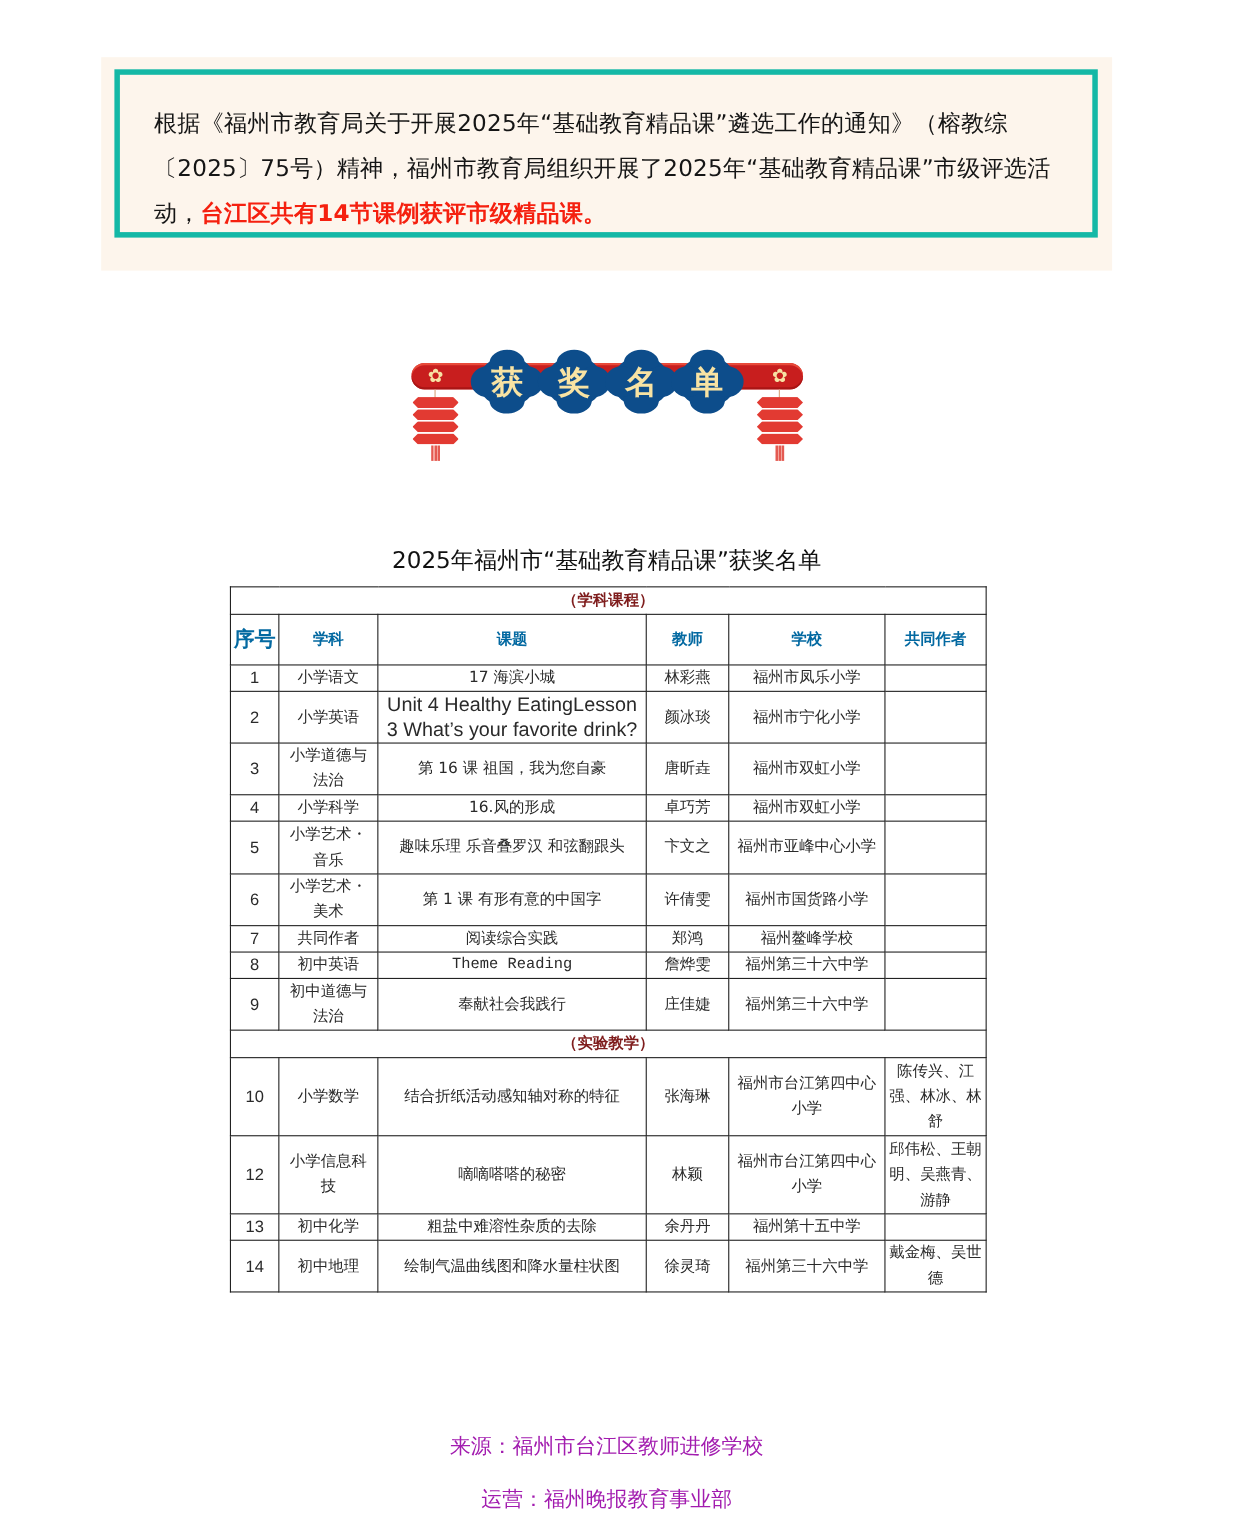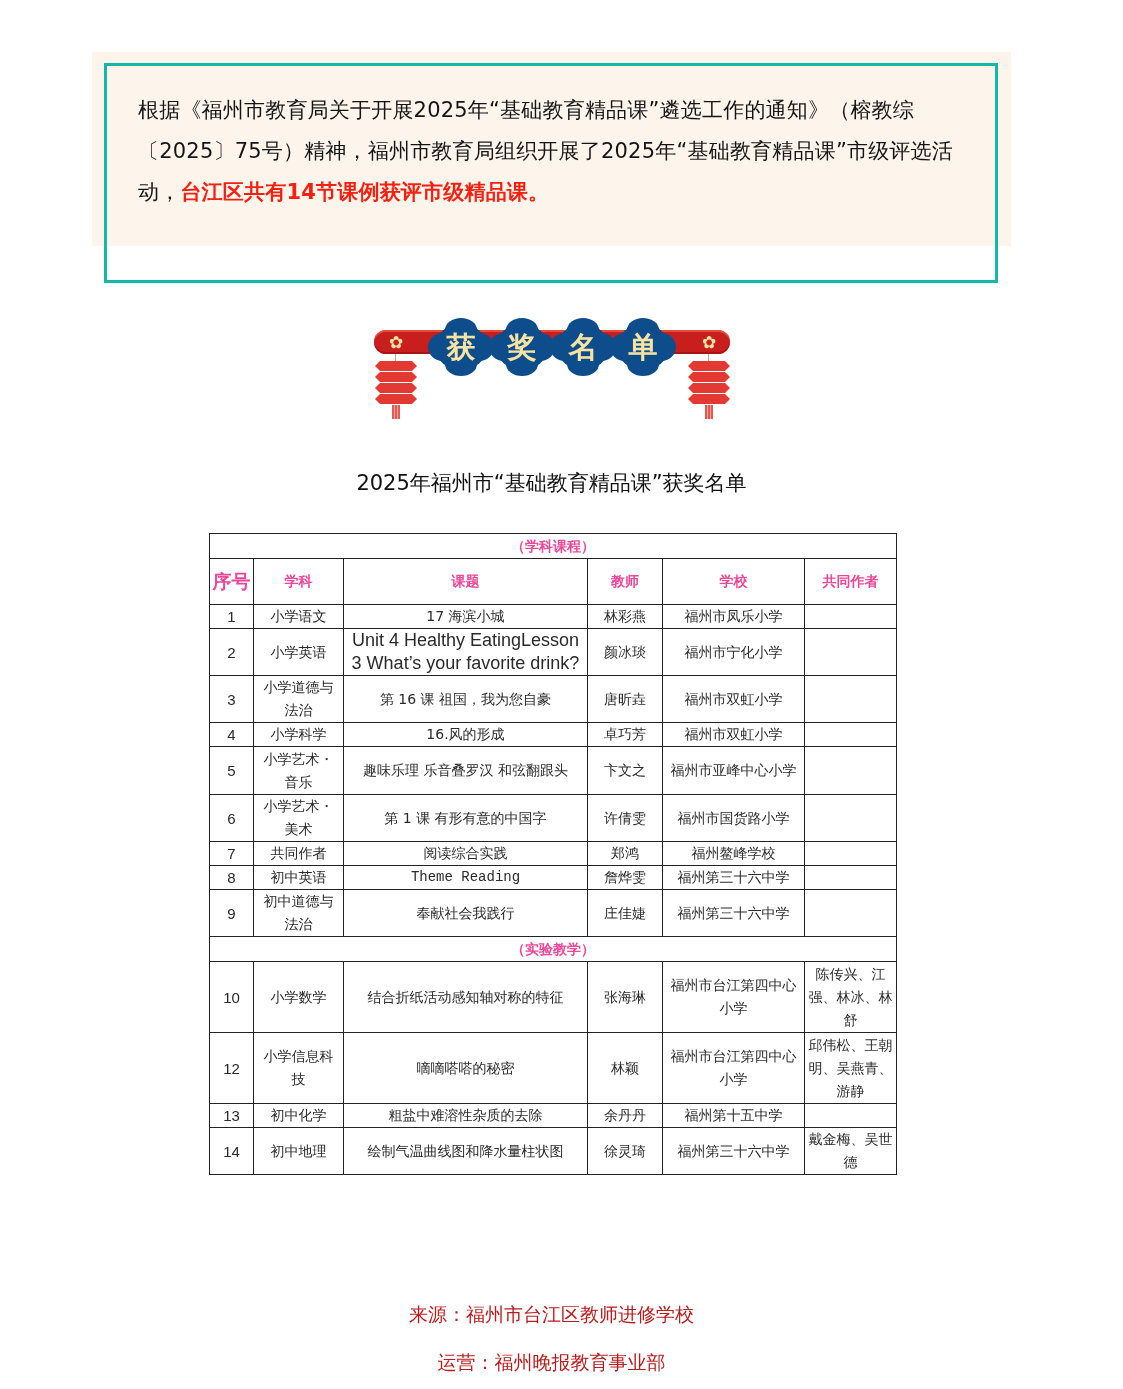--- a/index.html
+++ b/index.html
@@ -1,48 +1,48 @@
 <!DOCTYPE html>
 <html><head>
 <meta charset="utf-8">
 <style>
   html, body { margin: 0; padding: 0; background: #ffffff; }
   body { width: 1123px; height: 1389px; position: relative; font-family: "DejaVu Sans", "Liberation Sans", sans-serif; color: #111; overflow: hidden; }
 
   .intro-outer { position: absolute; left: 92px; top: 52px; width: 919px; height: 194px; background: #fdf5ec; }
-  .intro-inner { position: absolute; left: 12px; top: 11px; width: 894px; height: 220px; border: 3px solid #14b8a6; box-sizing: border-box; }
+  .intro-inner { position: absolute; left: 12px; top: 11px; width: 894px; height: 153px; border: 5px solid #14b8a6; box-sizing: border-box; }
   .intro-text { position: absolute; left: 31px; top: 24px; width: 840px; font-size: 21px; line-height: 41px; color: #151515; letter-spacing: 0.2px; }
   .intro-text .hl { color: #f5200f; font-weight: bold; }
 
   .banner { position: absolute; left: 372px; top: 318px; width: 360px; height: 100px; }
   .banner .bar { position: absolute; left: 2px; top: 12px; width: 356px; height: 24px; background: #c81e1e; border-radius: 12px; box-shadow: inset 0 -2px 0 #a91515, inset 0 2px 0 #e84a3a; }
   .banner .flower { position: absolute; top: 14px; width: 20px; height: 20px; color: #f7e2a4; font-size: 17px; line-height: 20px; text-align: center; }
   .banner .string { position: absolute; top: 36px; width: 1px; height: 8px; background: #d9a37a; }
   .lantern { position: absolute; top: 43px; width: 42px; }
   .lantern .seg { height: 10px; margin: 0 0 1px 0; background: #e23a32; clip-path: polygon(12% 0, 88% 0, 100% 50%, 88% 100%, 12% 100%, 0 50%); }
   .lantern .tassel { width: 8px; height: 14px; margin: 0 auto; background: repeating-linear-gradient(90deg, #e45a52 0 2px, #f3a39c 2px 3px); }
   .cloud { position: absolute; top: 0; width: 66px; height: 58px; }
   .cloud .c { position: absolute; background: #0d4d8b; border-radius: 50%; }
   .cloud .c1 { left: 7px; top: 6px; width: 52px; height: 46px; }
   .cloud .c2 { left: 17px; top: 0; width: 32px; height: 24px; }
   .cloud .c3 { left: 17px; top: 34px; width: 32px; height: 24px; }
   .cloud .c4 { left: 0; top: 15px; width: 30px; height: 28px; }
   .cloud .c5 { left: 36px; top: 15px; width: 30px; height: 28px; }
   .cloud .ch { position: absolute; left: 0; top: 10px; width: 66px; text-align: center; font-size: 29px; line-height: 38px; font-weight: bold; color: #f8e3a3; }
 
-  .table-title { position: absolute; left: 0; top: 469px; width: 1103px; text-align: center; font-size: 21px; color: #111; }
+  .table-title { position: absolute; left: 0; top: 495px; width: 1103px; text-align: center; font-size: 21px; color: #111; }
 
   table.awards { position: absolute; left: 209px; top: 533px; border-collapse: collapse; table-layout: fixed; font-family: "DejaVu Sans", sans-serif; font-size: 14px; color: #2a2a2a; }
   table.awards td, table.awards th { border: 1.5px solid #222; text-align: center; vertical-align: middle; padding: 0 3px; line-height: 23px; word-break: break-all; }
-  table.awards th { font-weight: bold; color: #ec4899; font-size: 14px; }
-  table.awards .section td { font-weight: bold; color: #ec4899; height: 24px; }
+  table.awards th { font-weight: bold; color: #0369a1; font-size: 14px; }
+  table.awards .section td { font-weight: bold; color: #7f1d1d; height: 24px; }
   table.awards th.seq { font-size: 19px; line-height: 21px; padding: 0; }
   table.awards td.seq { font-family: "Liberation Sans", sans-serif; font-size: 15px; }
 
-  .footer-line { position: absolute; left: 0; width: 1103px; text-align: center; font-size: 19px; color: #b91c1c; }
+  .footer-line { position: absolute; left: 0; width: 1103px; text-align: center; font-size: 19px; color: #a21caf; }
 </style>
 </head>
 <body>
 
 <div class="intro-outer">
   <div class="intro-inner">
     <div class="intro-text"><span>根据《福州市教育局关于开展2025年“基础教育精品课”遴选工作的通知》（榕教综〔2025〕75号）精神，福州市教育局组织开展了2025年“基础教育精品课”市级评选活动，</span><span class="hl">台江区共有14节课例获评市级精品课。</span></div>
   </div>
 </div>
 

